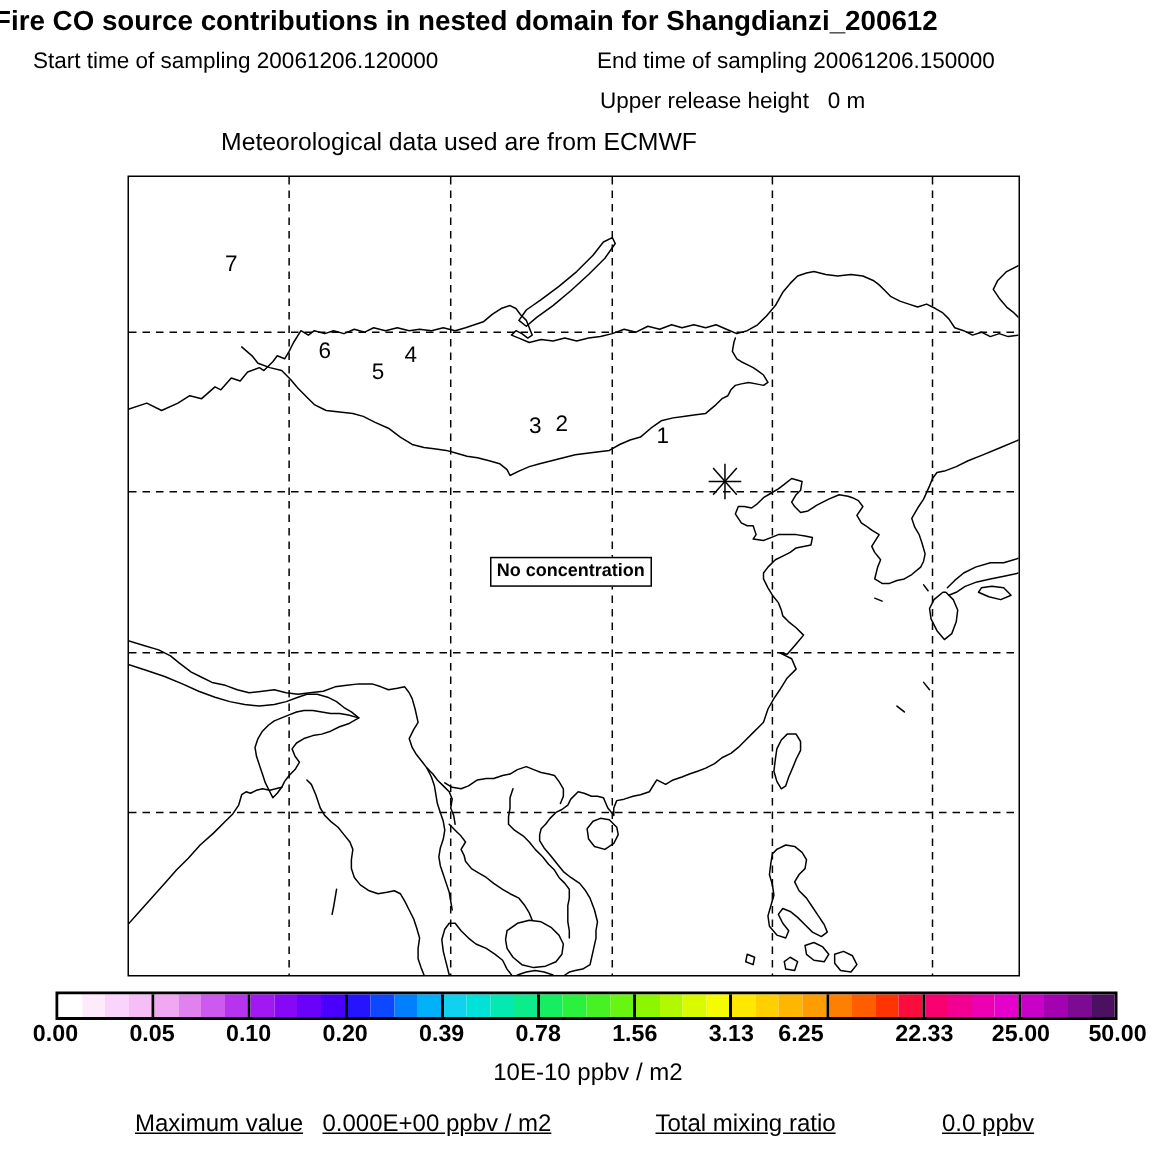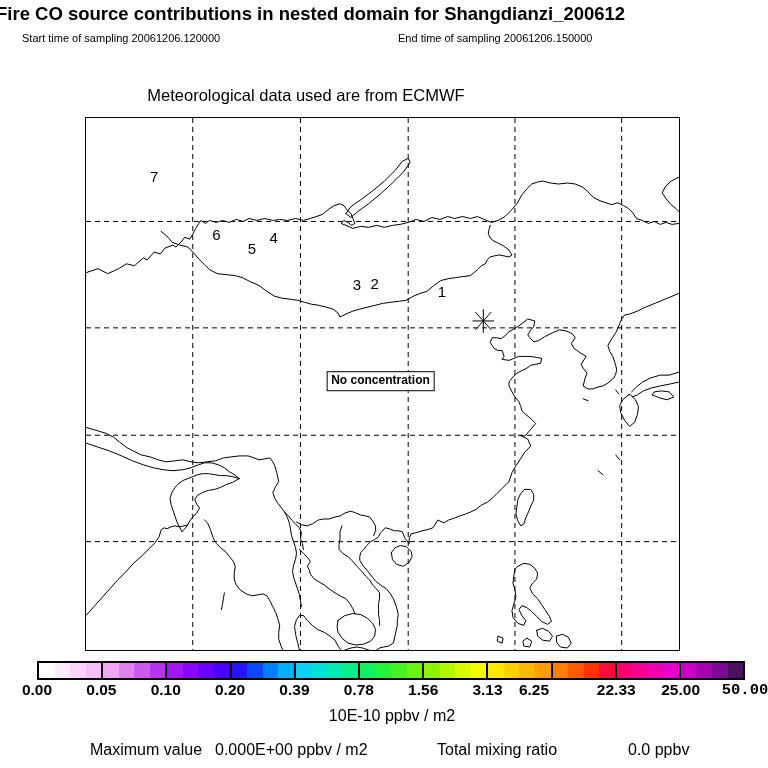--- a/index.html
+++ b/index.html
@@ -1,20 +1,20 @@
 <!DOCTYPE html>
 <html><head>
 <meta charset="utf-8">
 <style>
   html,body{margin:0;padding:0;background:#fff;}
   .canvas{position:relative;width:768px;height:768px;background:#ffffff;overflow:hidden;
           font-family:"Liberation Sans",sans-serif;color:#000;}
   
   .title{position:absolute;left:-4px;top:3px;font-size:18.5px;font-weight:700;white-space:pre;}
-  .hline{position:absolute;font-size:11px;white-space:pre;}
+  .hline{position:absolute;font-size:15px;white-space:pre;}
   .metline{position:absolute;left:0;top:86px;width:612px;text-align:center;font-size:16.5px;white-space:pre;}
   
   .map-frame{position:absolute;left:85px;top:117px;width:595px;height:534px;
              border:1px solid #000;box-sizing:border-box;background:#fff;}
   .map-frame svg{position:absolute;left:0;top:0;width:100%;height:100%;}
   .coast{fill:none;stroke:#000;stroke-width:1;stroke-linejoin:round;stroke-linecap:round;vector-effect:non-scaling-stroke;}
   .grid{stroke:#000;stroke-width:1;stroke-dasharray:5 4;vector-effect:non-scaling-stroke;}
   .star{stroke:#000;stroke-width:1;vector-effect:non-scaling-stroke;}
   .traj-label{position:absolute;transform:translate(-50%,-50%);font-size:15px;font-weight:400;
               font-family:"Liberation Sans",sans-serif;line-height:1;}
@@ -22,30 +22,31 @@
           font-size:12px;font-weight:700;padding:1px 4px;white-space:nowrap;line-height:1.3;}
   
   .cbar{position:absolute;left:37px;top:661px;width:708px;height:19px;border:2px solid #000;
         box-sizing:border-box;display:flex;}
   .cbar-seg{flex:1;display:flex;}
   .cbar-seg + .cbar-seg{border-left:2px solid #000;}
   .cbar-cell{flex:1;}
   .cbar-ticks{position:absolute;left:37px;top:681px;width:708px;height:20px;}
   .cbar-tick{position:absolute;transform:translateX(-50%);font-size:15.5px;font-weight:700;white-space:nowrap;}
   .unit-label{position:absolute;left:8px;top:707px;width:768px;text-align:center;font-size:16px;}
-  .footer span{position:absolute;top:741px;font-size:16px;white-space:pre;}
+  .footer span{position:absolute;top:741px;font-size:16px;white-space:pre;text-decoration:underline;}
 </style>
 </head>
 <body>
 
 <div class="canvas">
 
   <div class="title">Fire CO source contributions in nested domain for Shangdianzi_200612</div>
   <div class="hline" style="left:22px;top:32px">Start time of sampling 20061206.120000</div>
   <div class="hline" style="left:398px;top:32px">End time of sampling 20061206.150000</div>
+  <div class="hline" style="left:400px;top:59px">Upper release height   0 m</div>
   <div class="metline">Meteorological data used are from ECMWF</div>
 
   <div class="map-frame">
     <svg id="map-svg" viewBox="0 0 600 540" preserveAspectRatio="none">
       <g id="grid-group">
           <line x1="108" y1="0" x2="108" y2="540" class="grid"></line>
           <line x1="217" y1="0" x2="217" y2="540" class="grid"></line>
           <line x1="326" y1="0" x2="326" y2="540" class="grid"></line>
           <line x1="434" y1="0" x2="434" y2="540" class="grid"></line>
           <line x1="542" y1="0" x2="542" y2="540" class="grid"></line>
@@ -181,21 +182,21 @@
       <div class="cbar-tick" style="left: 64.3636px;">0.05</div>
       <div class="cbar-tick" style="left: 128.727px;">0.10</div>
       <div class="cbar-tick" style="left: 193.091px;">0.20</div>
       <div class="cbar-tick" style="left: 257.455px;">0.39</div>
       <div class="cbar-tick" style="left: 321.818px;">0.78</div>
       <div class="cbar-tick" style="left: 386.182px;">1.56</div>
       <div class="cbar-tick" style="left: 450.545px;">3.13</div>
       <div class="cbar-tick" style="left: 497px;">6.25</div>
       <div class="cbar-tick" style="left: 579.273px;">22.33</div>
       <div class="cbar-tick" style="left: 643.636px;">25.00</div>
-      <div class="cbar-tick" style="left: 708px; font-family: Liberation Mono, monospace;">50.00</div>
+      <div class="cbar-tick" style="left: 708px;">50.00</div>
     </div>
   <div class="unit-label">10E-10 ppbv / m2</div>
 
   <div class="footer">
     <span style="left:90px">Maximum value</span>
     <span style="left:215px">0.000E+00 ppbv / m2</span>
     <span style="left:437px">Total mixing ratio</span>
     <span style="left:628px">0.0 ppbv</span>
   </div>
 

